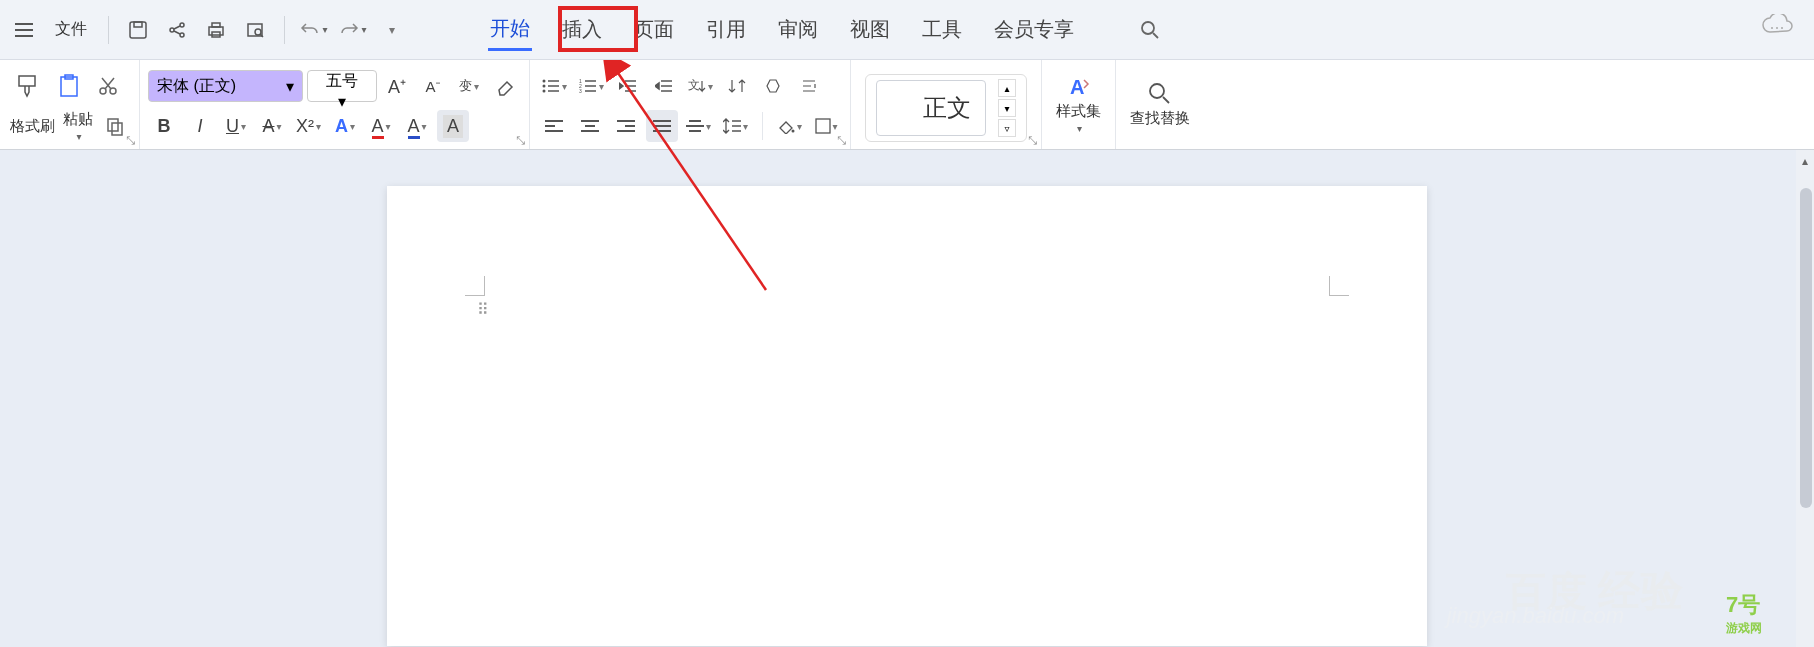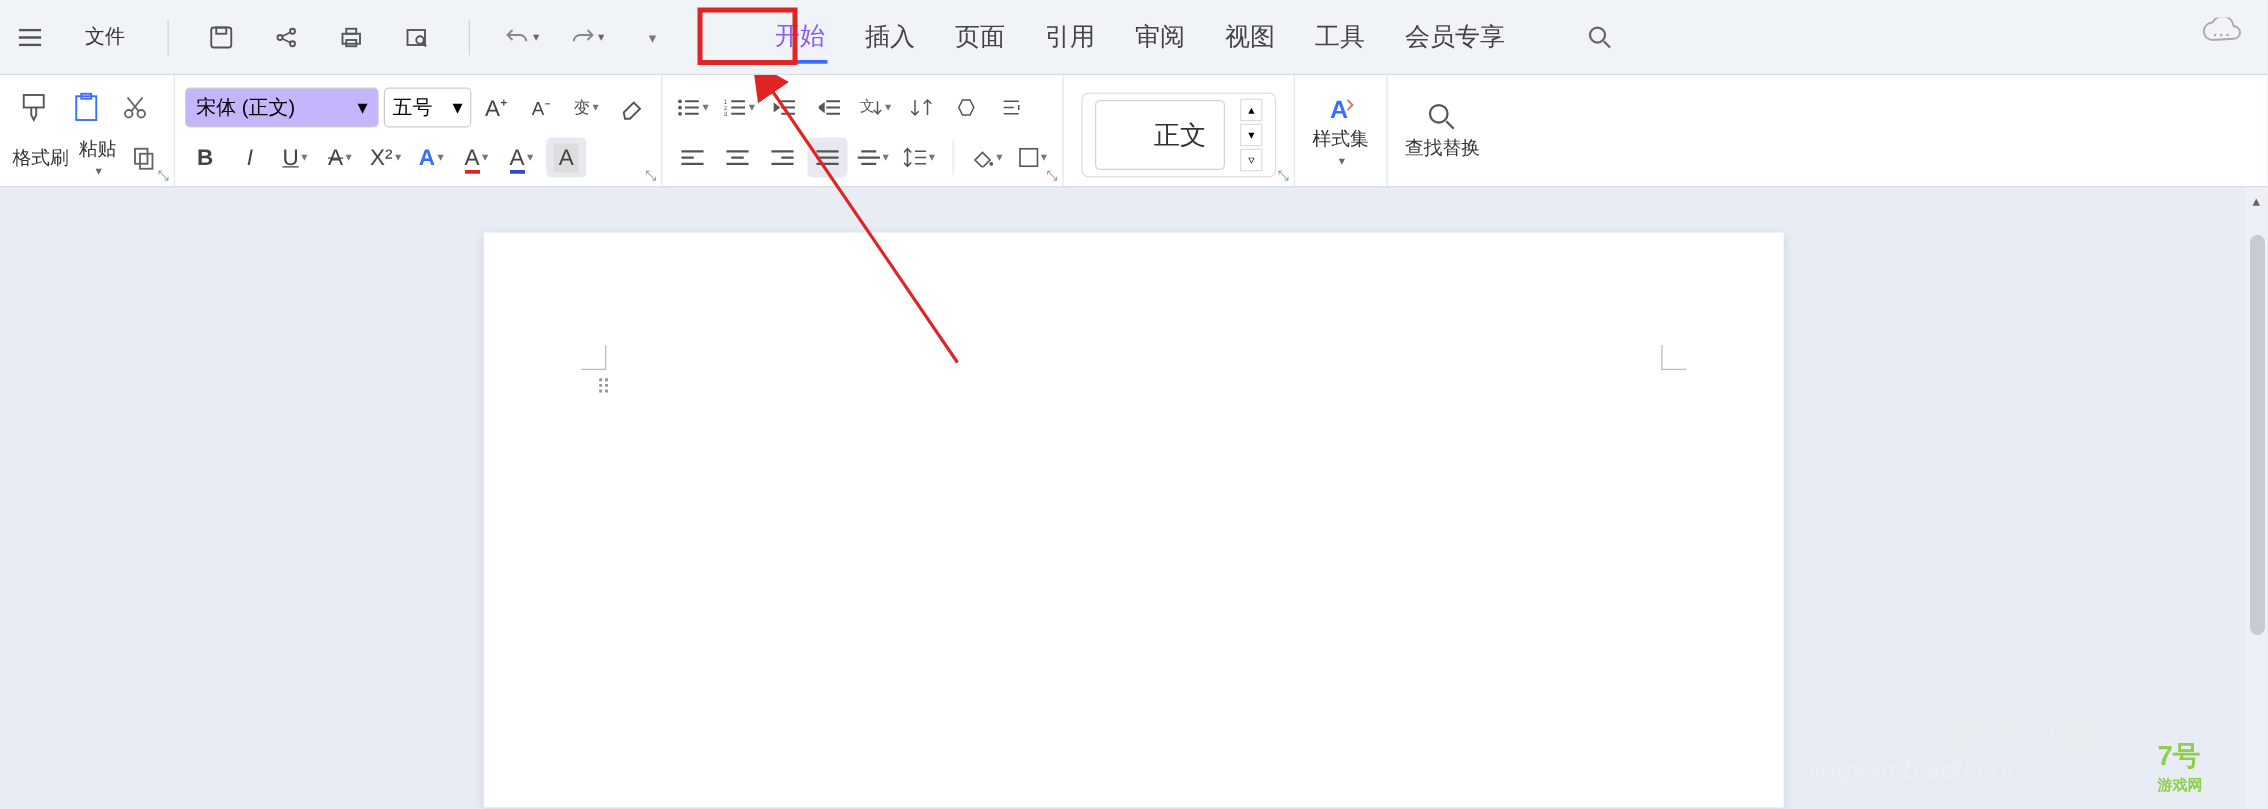--- a/index.html
+++ b/index.html
@@ -15,21 +15,21 @@
     height: 60px;
     display: flex;
     align-items: center;
     padding: 0 8px;
     background: #f0f3f8;
     border-bottom: 1px solid #d9dde5;
   }
   .topbar-left {
     display: flex;
     align-items: center;
-    gap: 20px;
+    gap: 7px;
   }
   .icon-btn {
     display: inline-flex;
     align-items: center;
     justify-content: center;
     width: 32px; height: 32px;
     color: #444;
     cursor: pointer;
     border-radius: 4px;
   }
@@ -49,21 +49,21 @@
     margin-left: 80px;
     font-size: 20px;
   }
   .menu-tab {
     color: #444;
     padding: 6px 2px;
     cursor: pointer;
     position: relative;
   }
   .menu-tab.active {
-    color: #8b5cf6;
+    color: #1d4ed8;
     font-weight: 500;
     border-bottom: 3px solid #3a6cff;
   }
   .highlight-box {
     position: absolute;
     border: 4px solid #e02424;
     top: 6px; left: 558px;
     width: 80px; height: 46px;
     pointer-events: none;
     z-index: 20;
@@ -109,36 +109,36 @@
   .tool-btn.selected { background:#e6e9ef; }
   .tool-btn .chev { font-size:10px; color:#777; margin-left:2px; }
   .font-select {
     height:32px; width:155px; border:1px solid #ccc; border-radius:4px;
     padding:0 8px; display:flex; align-items:center; justify-content:space-between;
     font-size:16px; cursor:pointer; background:#c4b5fd;
   }
   .size-select {
     height:32px; width:70px; border:1px solid #ccc; border-radius:4px;
     padding:0 6px; display:flex; align-items:center; justify-content:space-between;
-    font-size:16px; cursor:pointer; background:#fff;
+    font-size:16px; cursor:pointer; background:#fff;flex-direction:column;
   }
   .style-gallery {
     display:flex; align-items:center; gap:12px;
     border:1px solid #ddd; border-radius:6px;
     padding:4px 10px; height:68px;
     margin:8px 6px;
   }
   .style-item {
     border:1px solid transparent; border-radius:4px;
     padding:6px 14px; cursor:pointer;
     font-size:22px; color:#333;
     display:flex; align-items:center; justify-content:center;
     height:56px;
   }
-  .style-item.boxed { border:1px solid #cfd3da; font-size:21px;padding-left:46px; }
+  .style-item.boxed { border:1px solid #cfd3da; font-size:24px;padding-left:46px; }
   .style-item.h1 { font-weight:700; font-size:28px; }
   .style-item.h2 { font-weight:700; font-size:26px; }
   .gallery-nav { display:flex; flex-direction:column; gap:2px; }
   .gallery-nav span { width:18px; height:18px; display:flex; align-items:center; justify-content:center; border:1px solid #ddd; font-size:10px; cursor:pointer; }
   .doc-area {
     position: relative;
     height: calc(647px - 150px);
     display:flex; justify-content:center;
     padding-top: 36px;
   }

